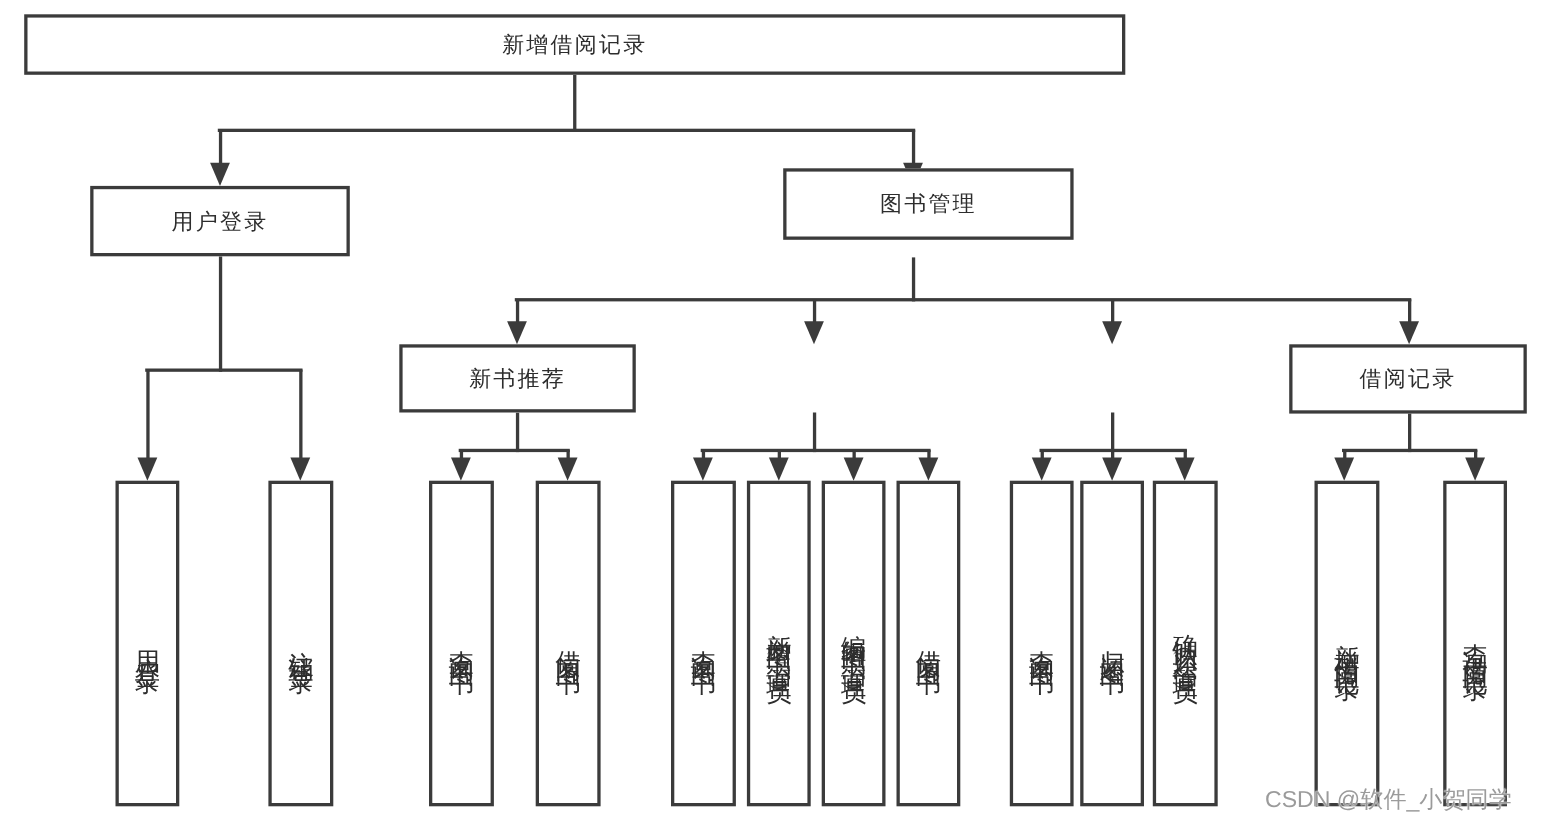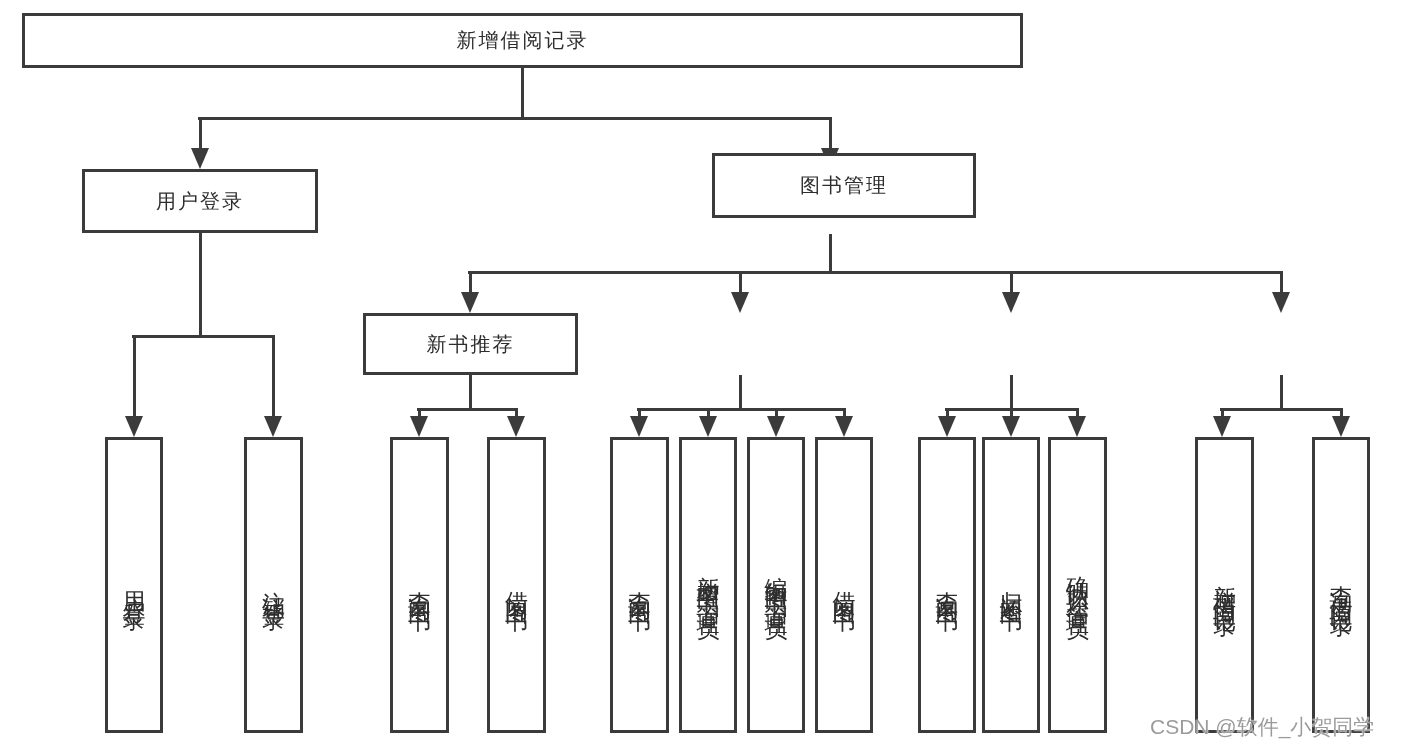--- a/index.html
+++ b/index.html
@@ -38,20 +38,23 @@
 
   <div class="box h" style="left:82px;top:169px;width:236px;height:64px">
     <span>用户登录</span>
   </div>
   <div class="box h" style="left:712px;top:153px;width:264px;height:65px">
     <span>图书管理</span>
   </div>
 
   <div class="box h" style="left:363px;top:313px;width:215px;height:62px">
     <span>新书推荐</span>
+  </div>
+  <div class="box h" style="left:1172px;top:313px;width:216px;height:63px">
+    <span>借阅记录</span>
   </div>
 
   <div class="box v" style="left:105px;top:437px;width:58px;height:296px">
     <span>用户登录</span>
   </div>
   <div class="box v" style="left:244px;top:437px;width:59px;height:296px">
     <span>注销登录</span>
   </div>
 
   <div class="box v" style="left:390px;top:437px;width:59px;height:296px">

